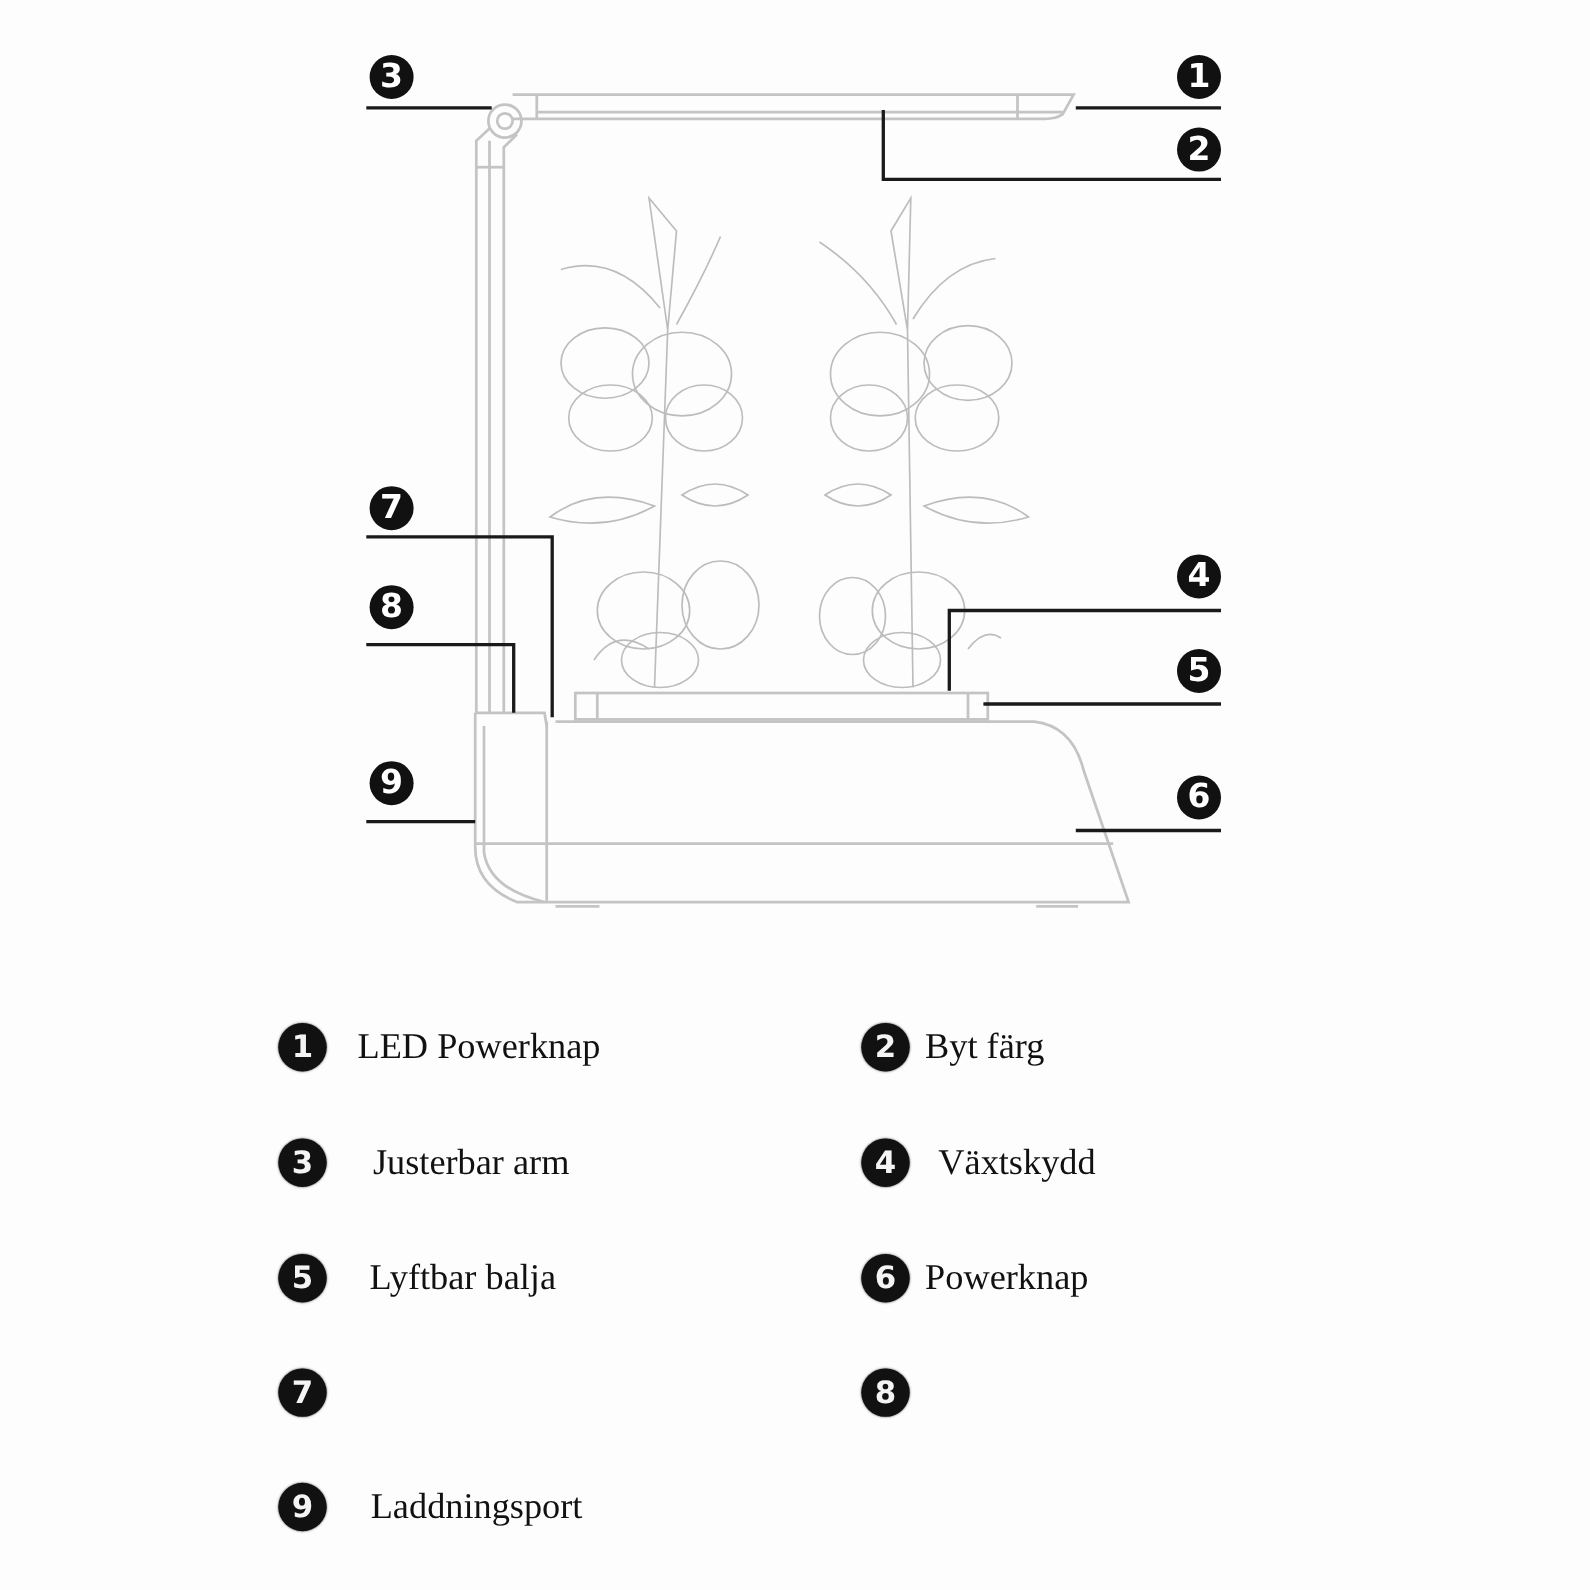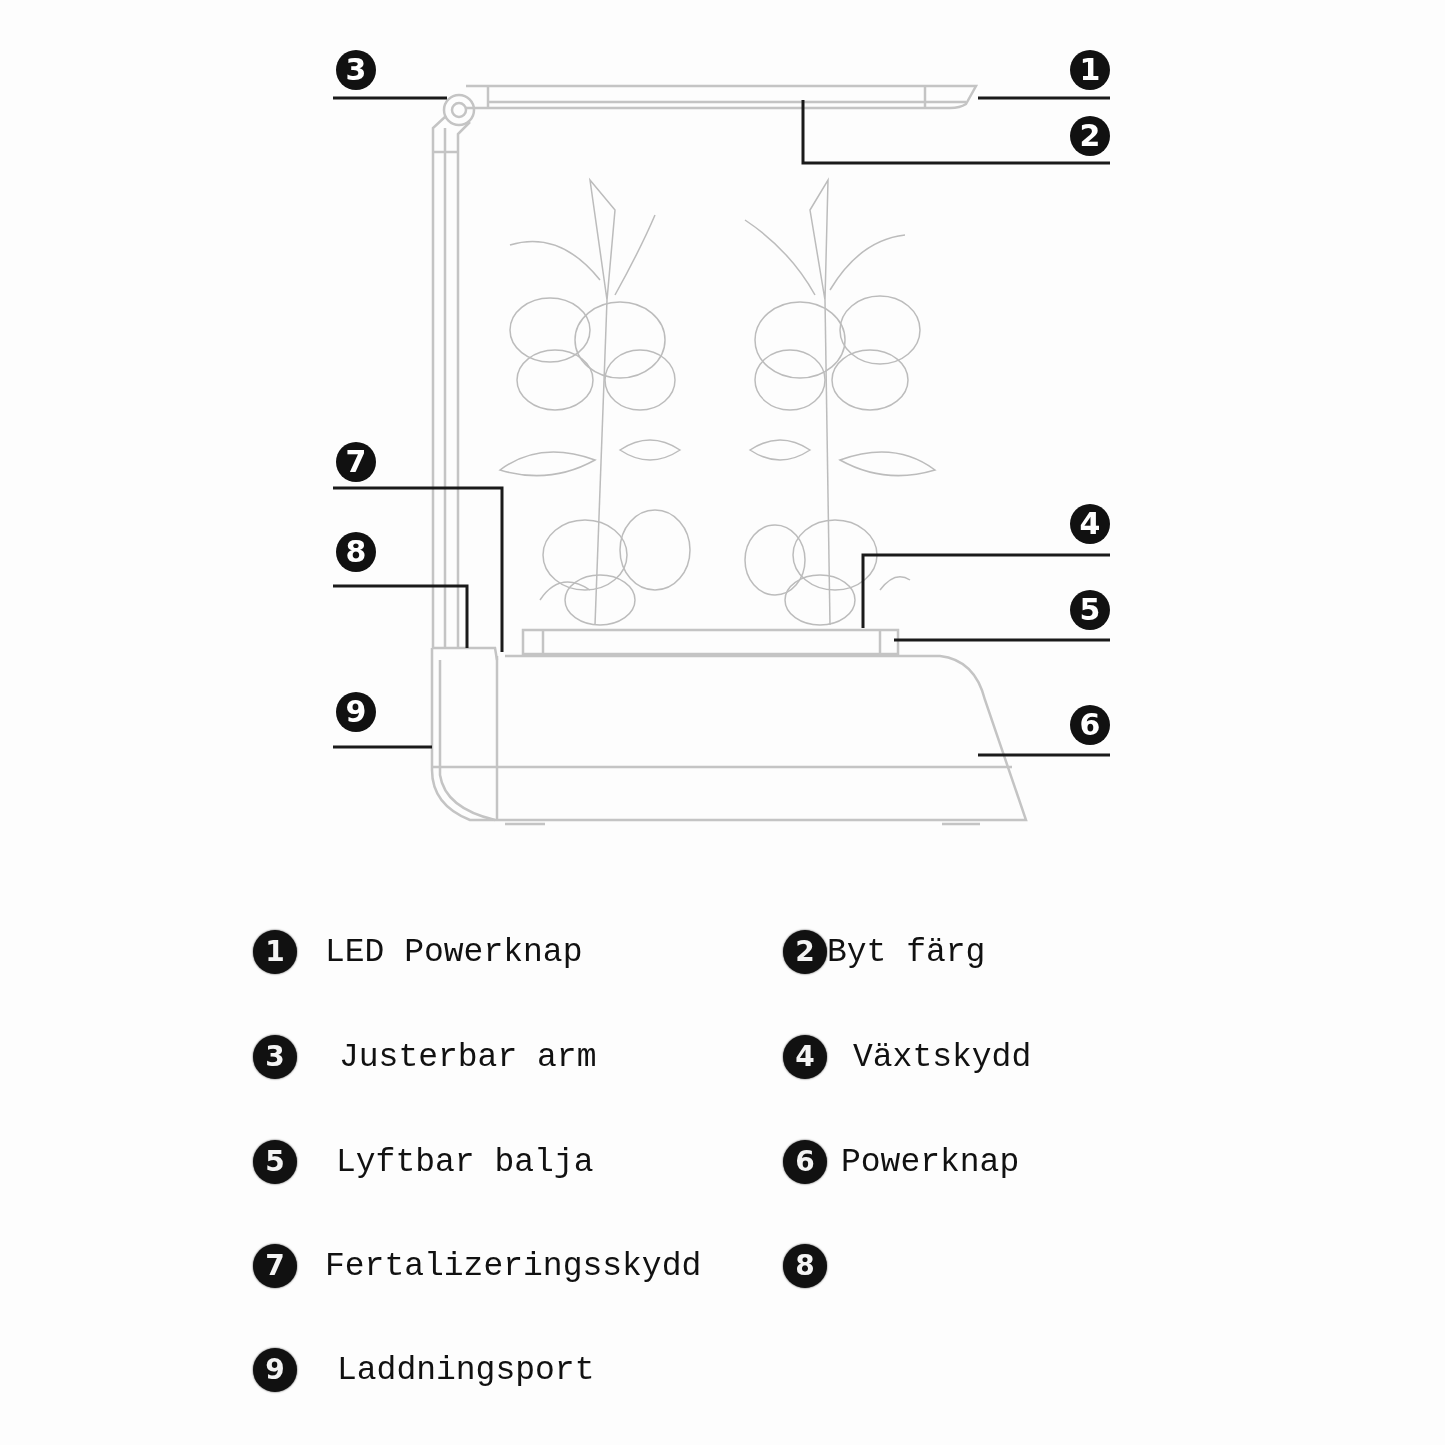--- a/index.html
+++ b/index.html
@@ -7,21 +7,21 @@
          font-family:"DejaVu Sans","Liberation Sans",sans-serif; }
   #diagram { position:absolute; left:0; top:0; width:1445px; height:900px; }
   .callout-num { position:absolute; width:40px; height:40px; border-radius:50%;
     background:#111; color:#fff; font-weight:bold; font-size:30px; line-height:40px;
     text-align:center; font-family:"DejaVu Sans",sans-serif; }
   .legend { position:absolute; left:0; top:0; width:1445px; height:1445px; pointer-events:none; }
   .legend-item { position:absolute; display:flex; align-items:center; pointer-events:auto; }
   .legend-badge { width:44px; height:44px; border-radius:50%; background:#111;
     color:#f4f4f4; font-weight:bold; font-size:28px; line-height:44px; text-align:center;
     box-shadow:0 0 2px #333; font-family:"DejaVu Sans",sans-serif; }
-  .legend-label { font-size:33px; color:#111; font-family:Liberation Mono, monospace; }
+  .legend-label { font-size:33px; color:#111; font-family:Liberation Serif, serif; }
 </style>
 </head>
 <body>
 
 <svg id="diagram" viewBox="0 0 1445 900" xmlns="http://www.w3.org/2000/svg">
   <g fill="none" stroke="#c4c4c4" stroke-width="2.5">
 
     <path d="M 466 86 L 976 86 L 966 104 Q 960 108 950 108 L 466 108"></path>
     <line x1="488" y1="86" x2="488" y2="108"></line>
     <line x1="925" y1="86" x2="925" y2="108"></line>
@@ -107,41 +107,40 @@
   <div class="callout-num" style="left:336px;top:692px">9</div>
 </div>
 
 <div class="legend">
   <div class="legend-item" style="left:253px;top:930px">
     <div class="legend-badge">1</div>
     <span class="legend-label" style="margin-left:28px">LED Powerknap</span>
   </div>
   <div class="legend-item" style="left:783px;top:930px">
     <div class="legend-badge">2</div>
-    <span class="legend-label" style="">Byt färg</span>
+    <span class="legend-label" style="margin-left:14px">Byt färg</span>
   </div>
   <div class="legend-item" style="left:253px;top:1035px">
     <div class="legend-badge">3</div>
     <span class="legend-label" style="margin-left:42px">Justerbar arm</span>
   </div>
   <div class="legend-item" style="left:783px;top:1035px">
     <div class="legend-badge">4</div>
     <span class="legend-label" style="margin-left:26px">Växtskydd</span>
   </div>
   <div class="legend-item" style="left:253px;top:1140px">
     <div class="legend-badge">5</div>
     <span class="legend-label" style="margin-left:39px">Lyftbar balja</span>
   </div>
   <div class="legend-item" style="left:783px;top:1140px">
     <div class="legend-badge">6</div>
     <span class="legend-label" style="margin-left:14px">Powerknap</span>
   </div>
   <div class="legend-item" style="left:253px;top:1244px">
     <div class="legend-badge">7</div>
-    <span class="legend-label" style="margin-left:28px">Fertalizeringsskydd</span>
   </div>
   <div class="legend-item" style="left:783px;top:1244px">
     <div class="legend-badge">8</div>
   </div>
   <div class="legend-item" style="left:253px;top:1348px">
     <div class="legend-badge">9</div>
     <span class="legend-label" style="margin-left:40px">Laddningsport</span>
   </div>
 </div>
 

